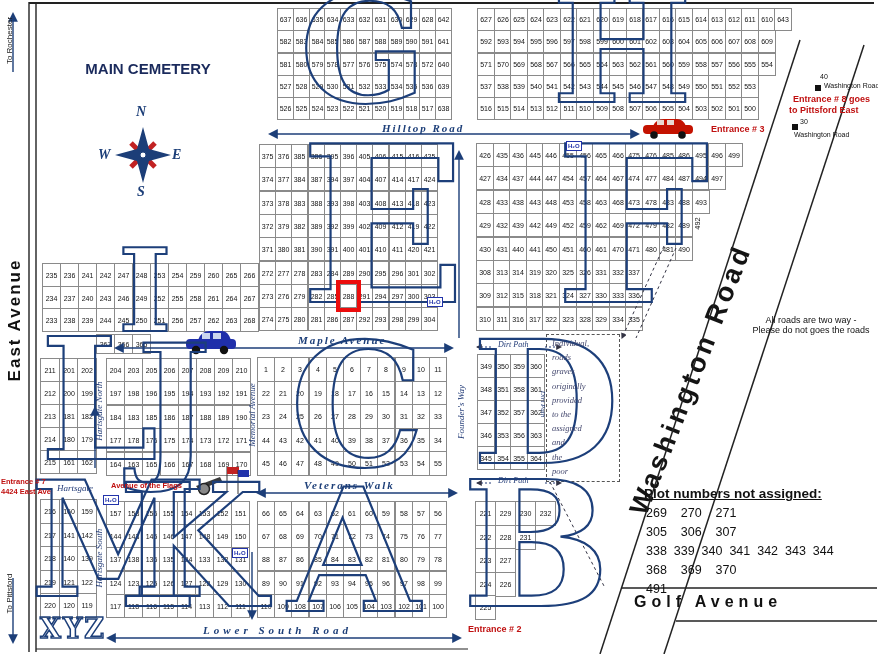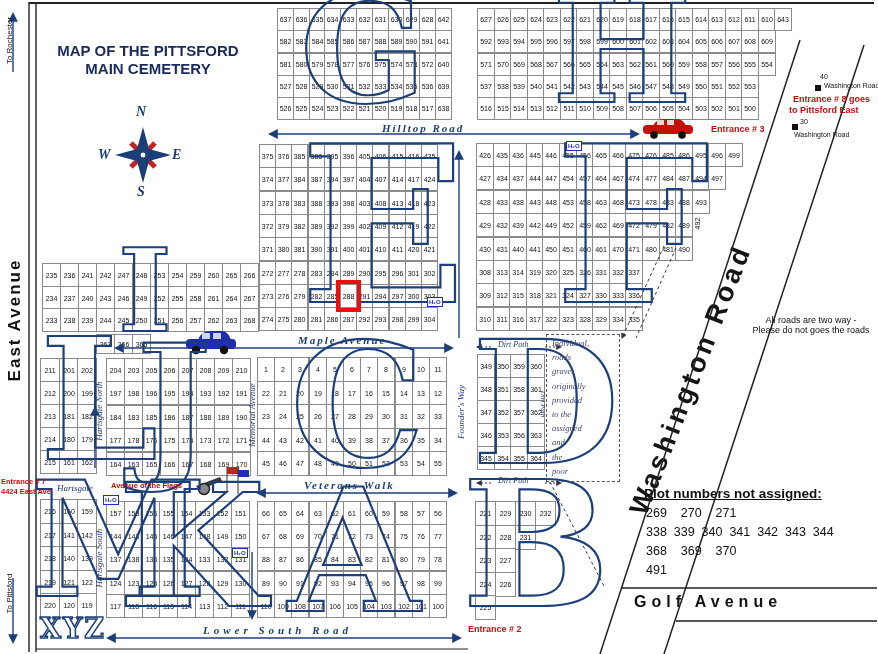--- a/index.html
+++ b/index.html
@@ -756,21 +756,20 @@
       <div class="cell" style="left: 475px; top: 548px; width: 21px; height: 25px;">223</div>
       <div class="cell" style="left: 495px; top: 548px; width: 21px; height: 25px;">227</div>
       <div class="cell" style="left: 475px; top: 572px; width: 21px; height: 25px;">224</div>
       <div class="cell" style="left: 495px; top: 572px; width: 21px; height: 25px;">226</div>
       <div class="cell" style="left: 475px; top: 595px; width: 21px; height: 25px;">225</div>
       <span class="big-letter" style="left: 462px; top: 457px; font-size: 175px;">B</span>
     </div>
 
   <div id="washington-text" style="left:476px;top:364px;width:430px;">Washington Road</div>
 
-  <div class="lbl" style="left:42px;top:42px;width:212px;text-align:center;font-size:15px;font-weight:bold;color:#1a2a5c;">MAP OF THE PITTSFORD</div>
   <div class="lbl" style="left:42px;top:60px;width:212px;text-align:center;font-size:15px;font-weight:bold;color:#1a2a5c;">MAIN CEMETERY</div>
 
   <div class="lbl roadlbl" style="left:136px;top:104px;font-size:14px;">N</div>
   <div class="lbl roadlbl" style="left:172px;top:147px;font-size:14px;">E</div>
   <div class="lbl roadlbl" style="left:137px;top:184px;font-size:14px;">S</div>
   <div class="lbl roadlbl" style="left:98px;top:147px;font-size:14px;">W</div>
 
   <div class="lbl rot" style="left:-80px;top:310px;width:190px;font-size:17px;font-weight:bold;color:#111;letter-spacing:2px;transform:rotate(-90deg);">East Avenue</div>
   <div class="lbl rot" style="left:-31px;top:36px;width:80px;font-size:8px;color:#222;transform:rotate(-90deg);">To Rochester</div>
   <div class="lbl rot" style="left:-31px;top:589px;width:80px;font-size:8px;color:#222;transform:rotate(-90deg);">To Pittsford</div>
@@ -819,20 +818,21 @@
       <div>to the</div>
       <div>assigned</div>
       <div>and</div>
       <div>the</div>
       <div>poor</div>
     </div>
 
   <div class="lbl" style="left:644px;top:486px;font-size:13.5px;font-weight:bold;color:#111;text-decoration:underline;">Plot numbers not assigned:</div>
   <div class="lbl" id="unassigned-rows" style="left:646px;top:504px;">
       <div>269    270    271</div>
+      <div>305    306    307</div>
       <div>338  339  340  341  342  343  344</div>
       <div>368    369    370</div>
       <div>491</div>
     </div>
 
   <div class="lbl rot" style="left:682px;top:219px;width:30px;font-size:7.5px;color:#111;transform:rotate(-90deg);">492</div>
 
   <div class="lbl outline-sm" style="left:40px;top:613px;font-size:27px;letter-spacing:2px;">XYZ</div>
 
 <div class="h2o" style="left: 566px; top: 141px;">H₂O</div>

